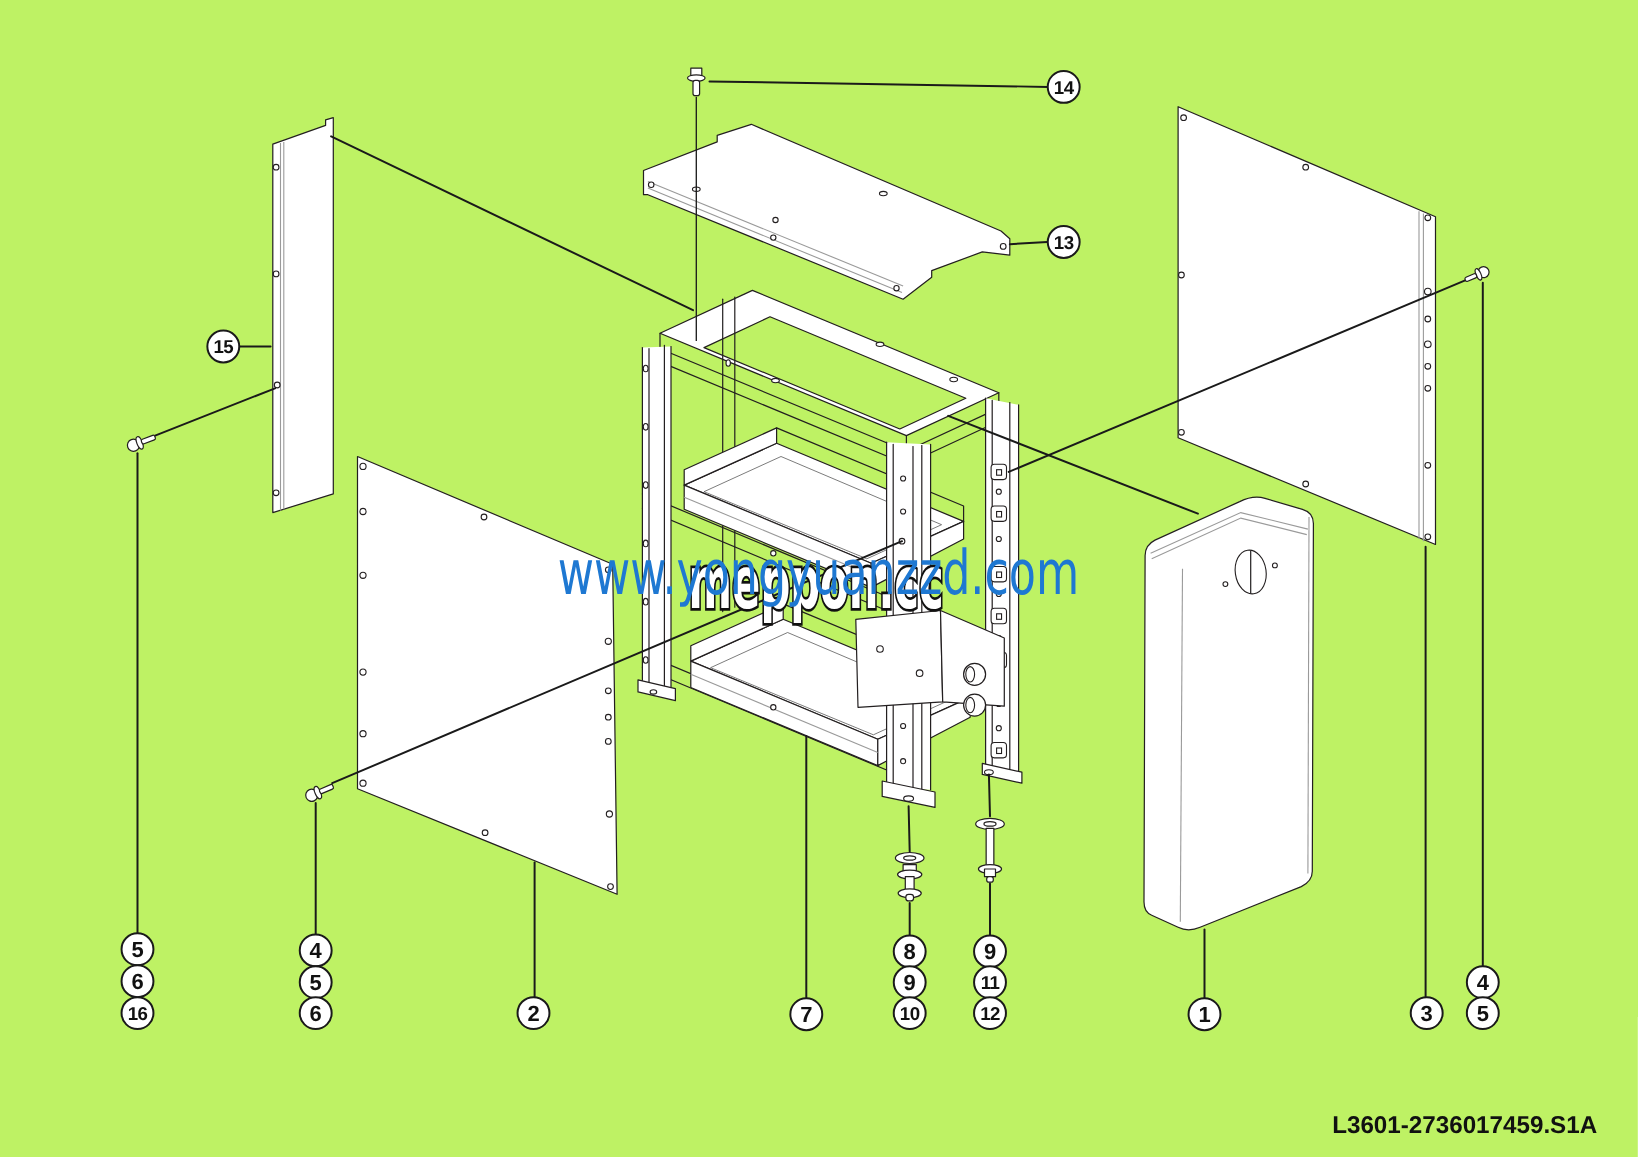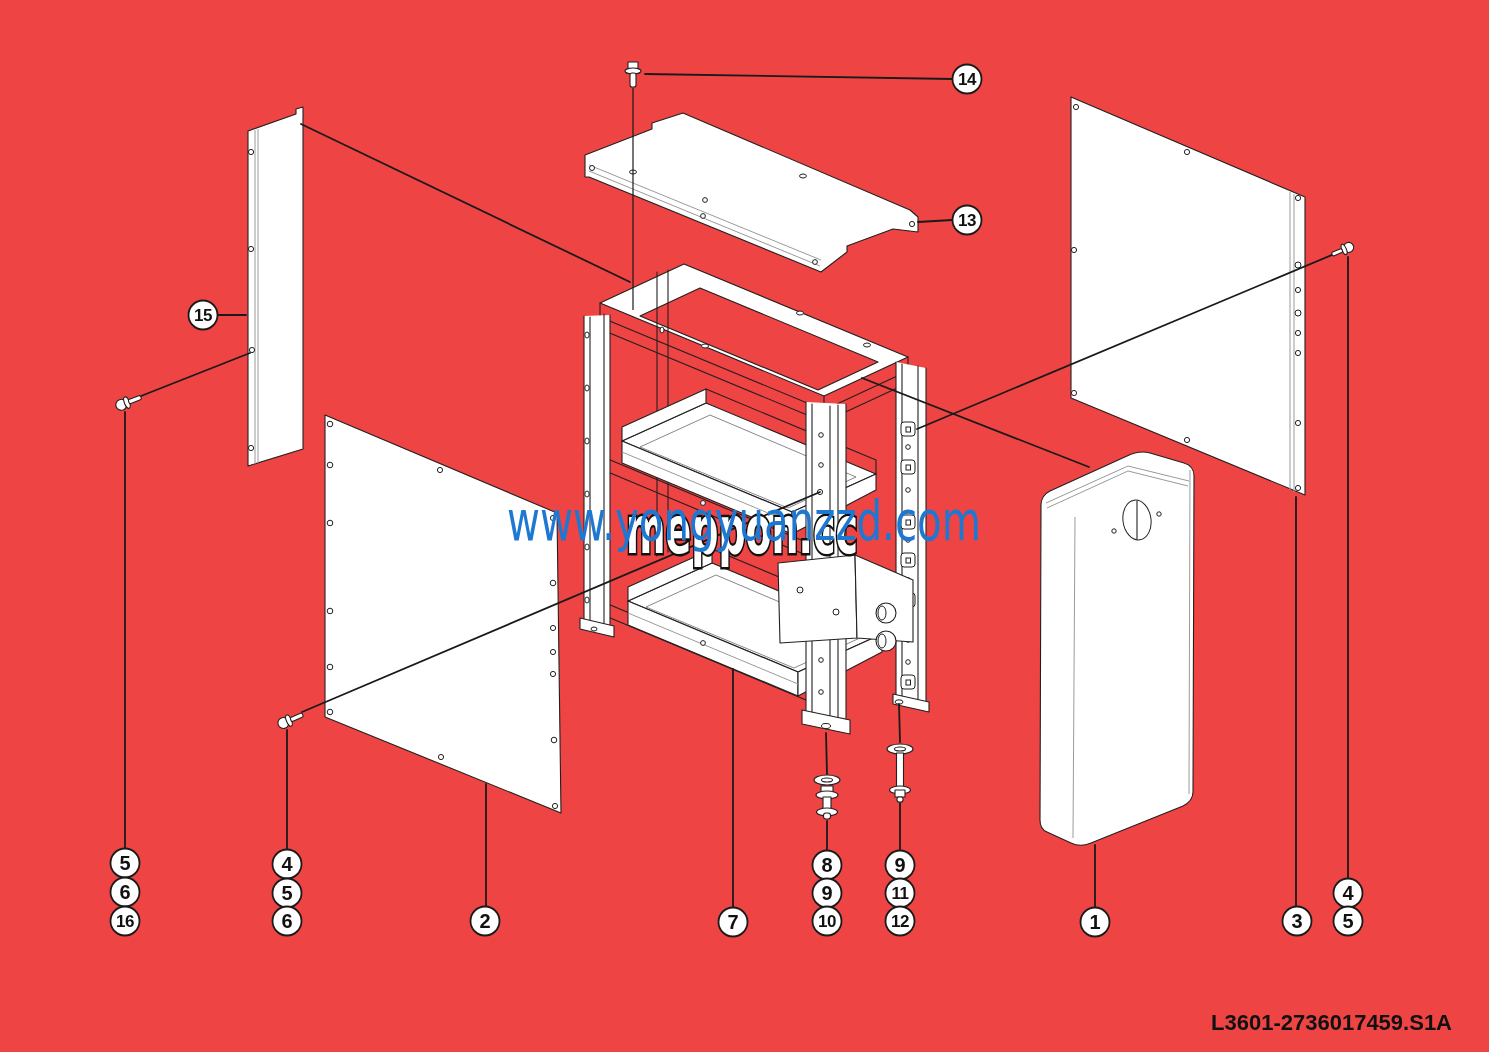--- a/index.html
+++ b/index.html
@@ -1,16 +1,16 @@
 <!DOCTYPE html>
 <html><head>
 <meta charset="utf-8">
 <style>
   html,body{margin:0;padding:0;background:#fff;}
-  .stage{position:relative;width:1489px;height:1052px;background:#ef4444;overflow:hidden;
+  .stage{position:relative;width:1489px;height:1052px;background:#bef264;overflow:hidden;
          font-family:"Liberation Sans",sans-serif;}
   svg{position:absolute;inset:0;display:block;}
   .k{stroke:#231f20;stroke-width:1.1;fill:none;stroke-linejoin:round;stroke-linecap:round;}
   .w{stroke:#231f20;stroke-width:1.1;fill:#ffffff;stroke-linejoin:round;}
   .g{stroke:#9a9a9a;stroke-width:1;fill:none;}
   .t{stroke:#555;stroke-width:.7;fill:none;}
   .h{stroke:#231f20;stroke-width:1;fill:#ffffff;}
   .lead{stroke:#1a1a1a;stroke-width:1.8;fill:none;stroke-linecap:round;}
   .proj{stroke:#1a1a1a;stroke-width:1.2;fill:none;}
   .callout circle{fill:#ffffff;stroke:#1a1a1a;stroke-width:1.8;}

